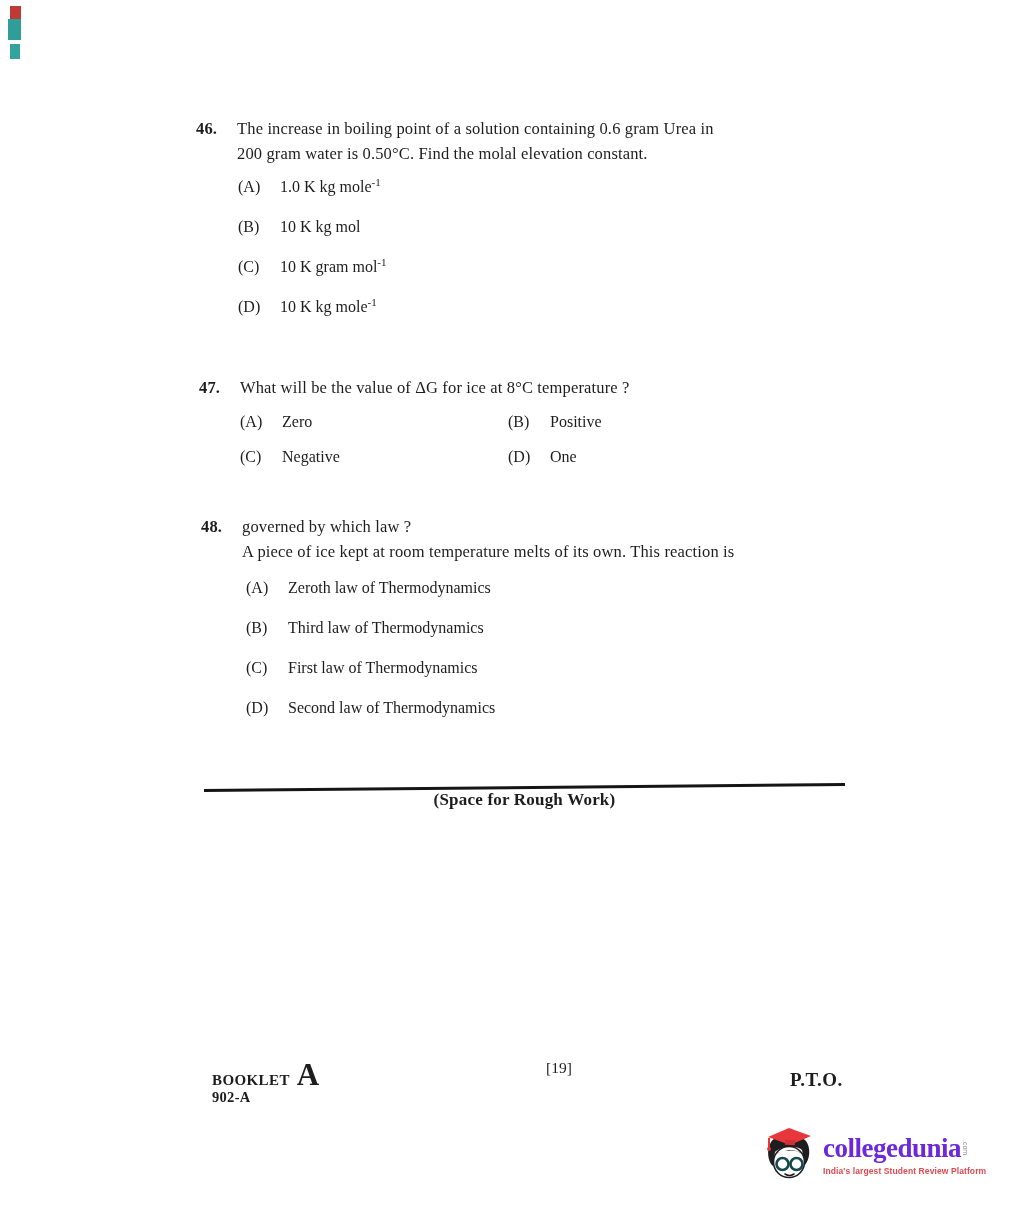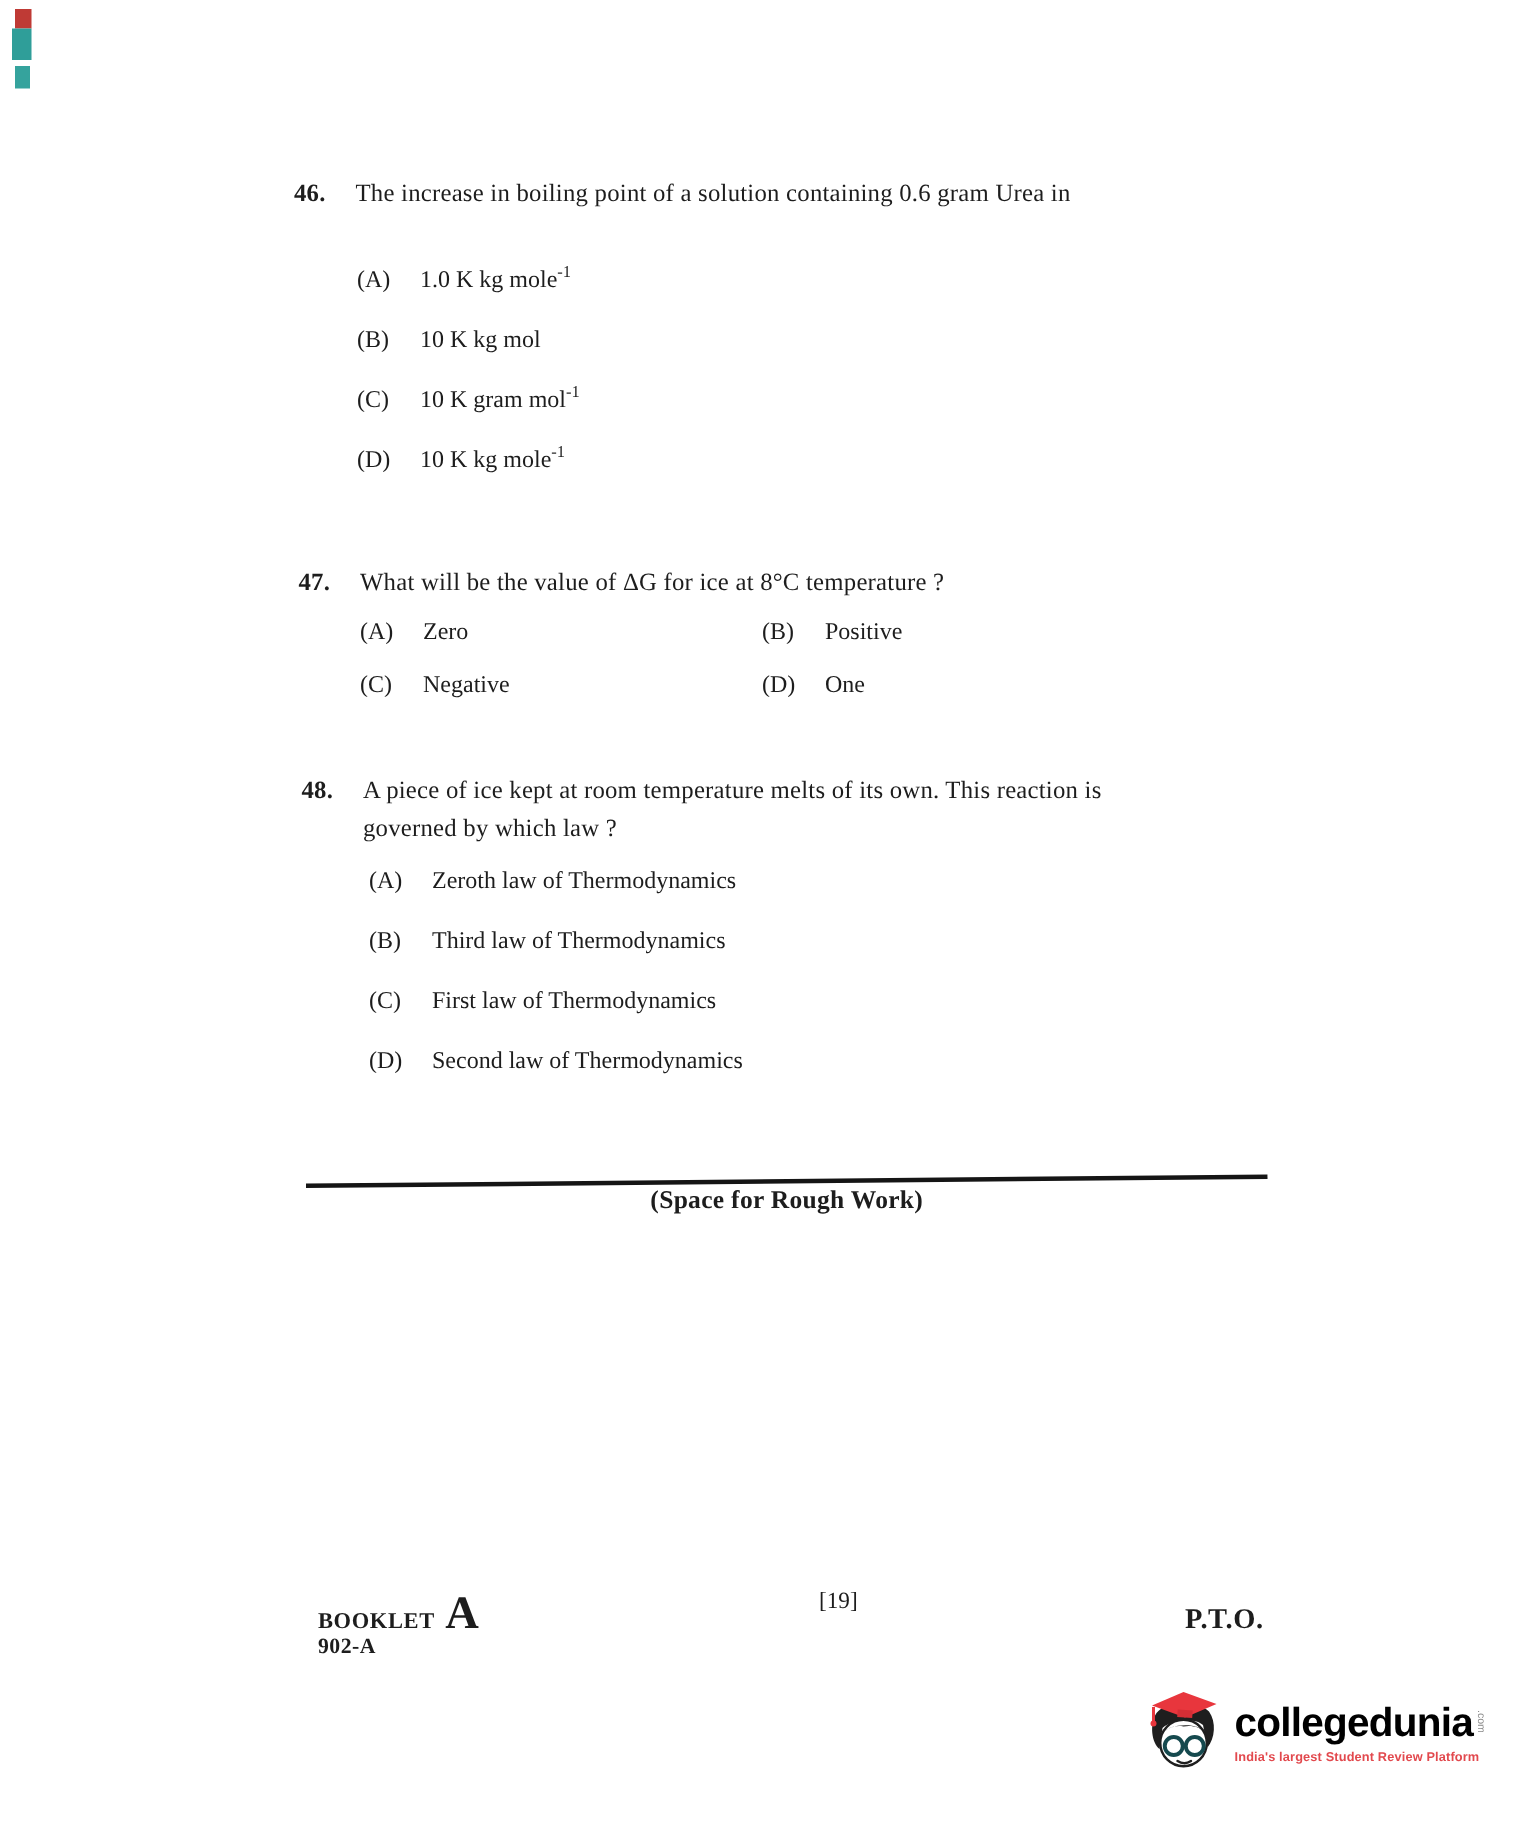--- a/index.html
+++ b/index.html
@@ -33,37 +33,38 @@
   .booklet-label  { font-weight:bold; font-size:15px; letter-spacing:0.4px; }
   .booklet-letter { font-weight:bold; font-size:31px; margin-left:7px; line-height:26px; }
   .booklet-code   { font-weight:bold; font-size:14.5px; letter-spacing:0.3px; }
 
   .page-number { position:absolute; left:546px; top:1059px; font-weight:normal; font-size:15.5px; }
   .pto         { position:absolute; left:790px; top:1069px; font-weight:bold; font-size:19px; letter-spacing:0.4px; }
 
   .logo { position:absolute; left:756px; top:1120px; display:flex; align-items:flex-start; }
   .logo-text-wrap { margin-left:3px; padding-top:14px; }
   .brand-row { display:flex; align-items:flex-start; }
-  .brand { font-family:Liberation Sans, sans-serif; font-weight:bold; font-size:27px; color:#000000; letter-spacing:-0.5px; line-height:28px; }
+  .brand { font-family:Liberation Serif, serif; font-weight:bold; font-size:27px; color:#6d28d9; letter-spacing:-0.5px; line-height:28px; }
   .tld { font-family:"Liberation Sans", sans-serif; font-size:7px; color:#8a8a8a; writing-mode:vertical-rl; margin-left:1px; margin-top:6px; }
   .tagline { font-family:"Liberation Sans", sans-serif; font-size:8.5px; color:#e2494e; margin-top:4px; font-weight:bold; letter-spacing:0.1px; }
 </style>
 </head>
 <body>
 
 <div class="page">
 
   <div class="scan-mark mark-red"></div>
   <div class="scan-mark mark-teal-1"></div>
   <div class="scan-mark mark-teal-2"></div>
 
   <div class="question" style="left:196px; top:116px;">
     <div class="qnum">46.</div>
     <div class="qtext">
       <div>The increase in boiling point of a solution containing 0.6 gram Urea in</div>
+      <div>200 gram water is 0.50°C. Find the molal elevation constant.</div>
     </div>
   </div>
   <div class="options-v" style="left:238px; top:177px;">
     <div class="opt">
       <span class="opt-label">(A)</span>
       <span class="opt-text"><span>1.0 K kg mole</span><sup>-1</sup></span>
     </div>
     <div class="opt">
       <span class="opt-label">(B)</span>
       <span class="opt-text"><span>10 K kg mol</span><sup></sup></span>
@@ -99,22 +100,22 @@
     </div>
     <div class="opt">
       <span class="opt-label">(D)</span>
       <span class="opt-text">One</span>
     </div>
   </div>
 
   <div class="question" style="left:201px; top:514px;">
     <div class="qnum">48.</div>
     <div class="qtext">
+      <div>governed by which law ?</div>
       <div>A piece of ice kept at room temperature melts of its own. This reaction is</div>
-      <div>governed by which law ?</div>
     </div>
   </div>
   <div class="options-v" style="left:246px; top:578px;">
     <div class="opt">
       <span class="opt-label">(A)</span>
       <span class="opt-text">Zeroth law of Thermodynamics</span>
     </div>
     <div class="opt">
       <span class="opt-label">(B)</span>
       <span class="opt-text">Third law of Thermodynamics</span>

